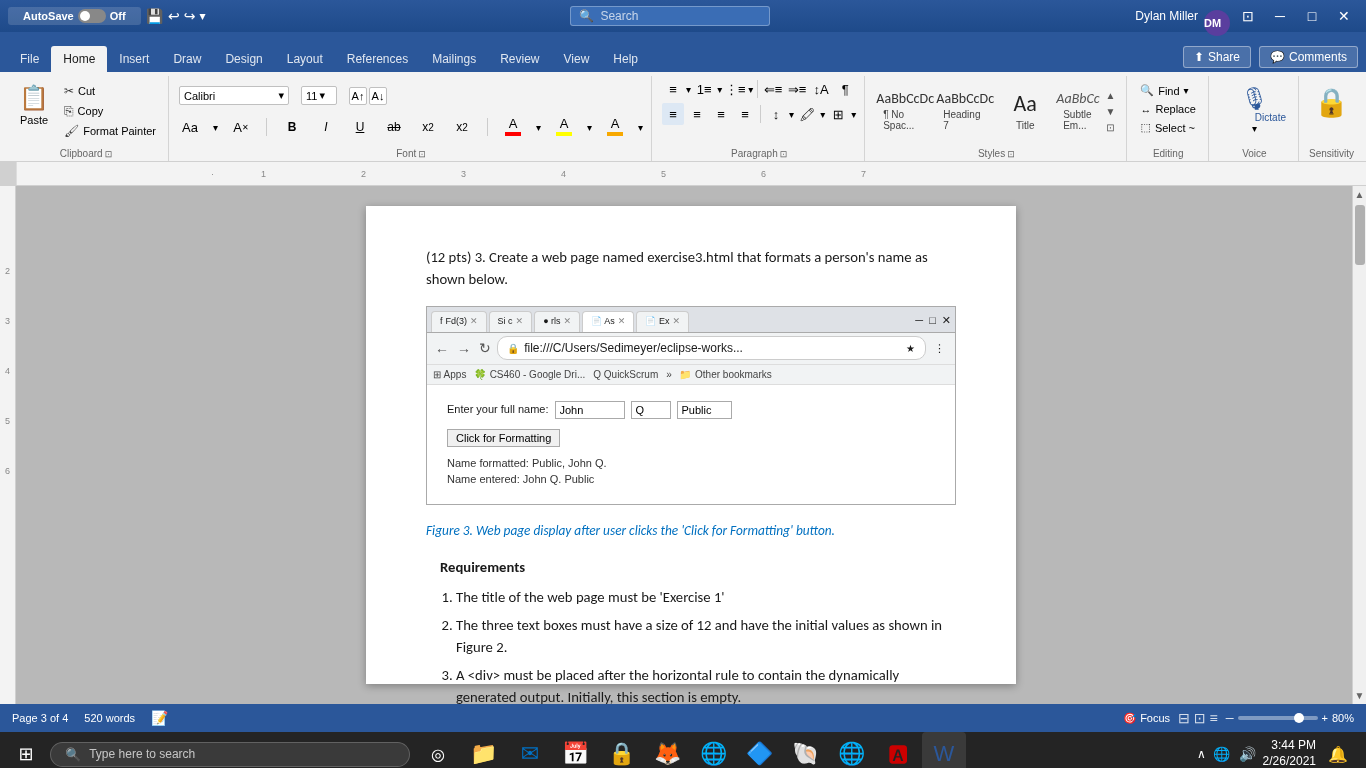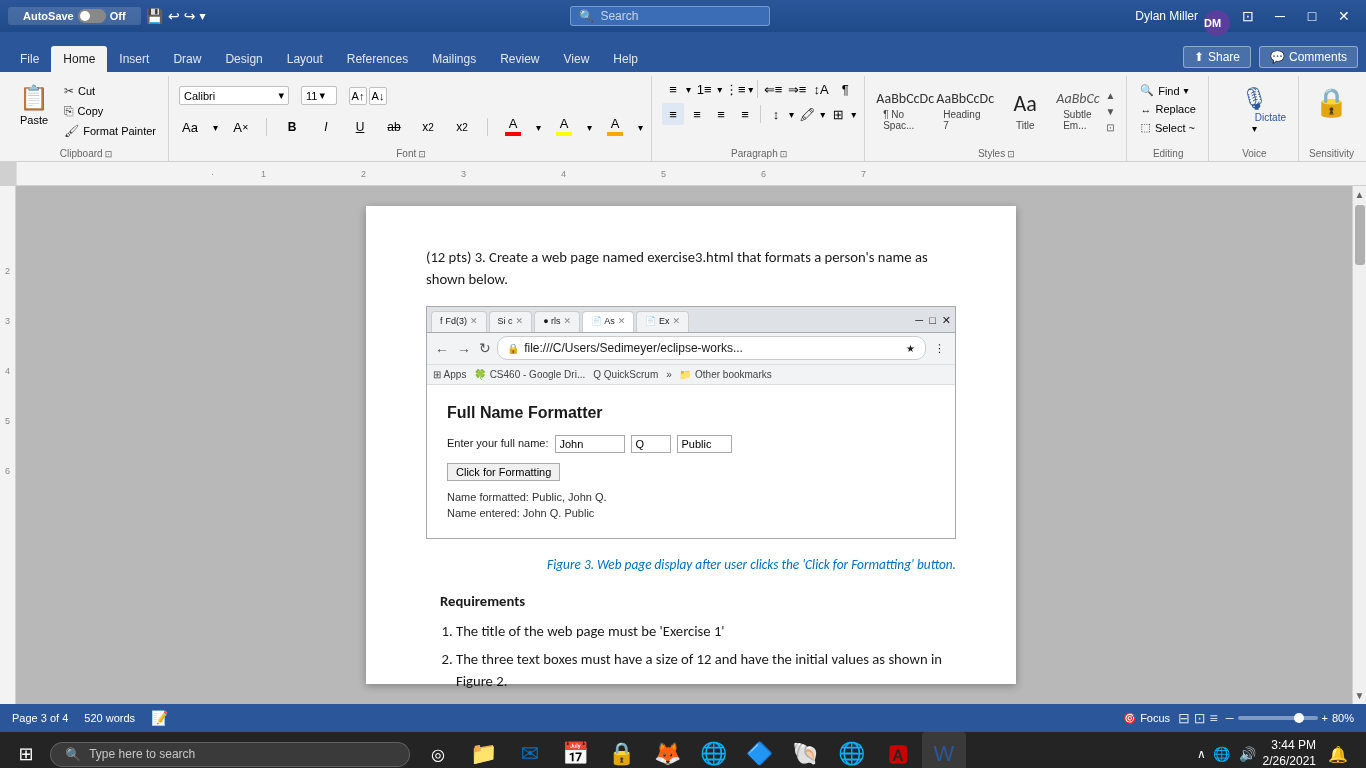--- a/index.html
+++ b/index.html
@@ -264,21 +264,20 @@
     }
     .browser-btn {
       border: 1px solid #aaa; background: #f0f0f0;
       padding: 2px 8px; font-size: 11px; cursor: pointer;
     }
     .browser-output { font-size: 11px; color: #333; }
 
     .figure-caption {
       font-size: 10pt; color: #0070c0; font-style: italic;
       margin: 6px 0 16px;
-      text-align: right;
     }
     .section-heading { font-weight: bold; font-size: 11pt; margin: 16px 14px 8px; }
     .req-list { margin-left: 30px; }
     .req-list li { margin-bottom: 6px; line-height: 1.5; }
 
     
     .status-bar {
       height: 28px; background: #2b579a;
       display: flex; align-items: center; justify-content: space-between;
       padding: 0 12px; color: white; font-size: 11px;
@@ -676,21 +675,20 @@
 
         <div class="bookmarks-bar">
           <span>⊞ Apps</span>
           <span>🍀 CS460 - Google Dri...</span>
           <span>Q QuickScrum</span>
           <span>»</span>
           <span>📁 Other bookmarks</span>
         </div>
 
         <div class="browser-body">
-          <div class="browser-title">Full Name Formatter</div>
           <div class="browser-form">
             <span class="browser-label">Enter your full name:</span>
             <input class="browser-input" value="John" readonly="" style="">
             <input class="browser-input" value="Q" readonly="" style="width: 40px;">
             <input class="browser-input" value="Public" readonly="" style="width: 55px;">
           </div>
           <div>
             <button class="browser-btn">Click for Formatting</button>
           </div>
           <div style="height:8px;"></div>

